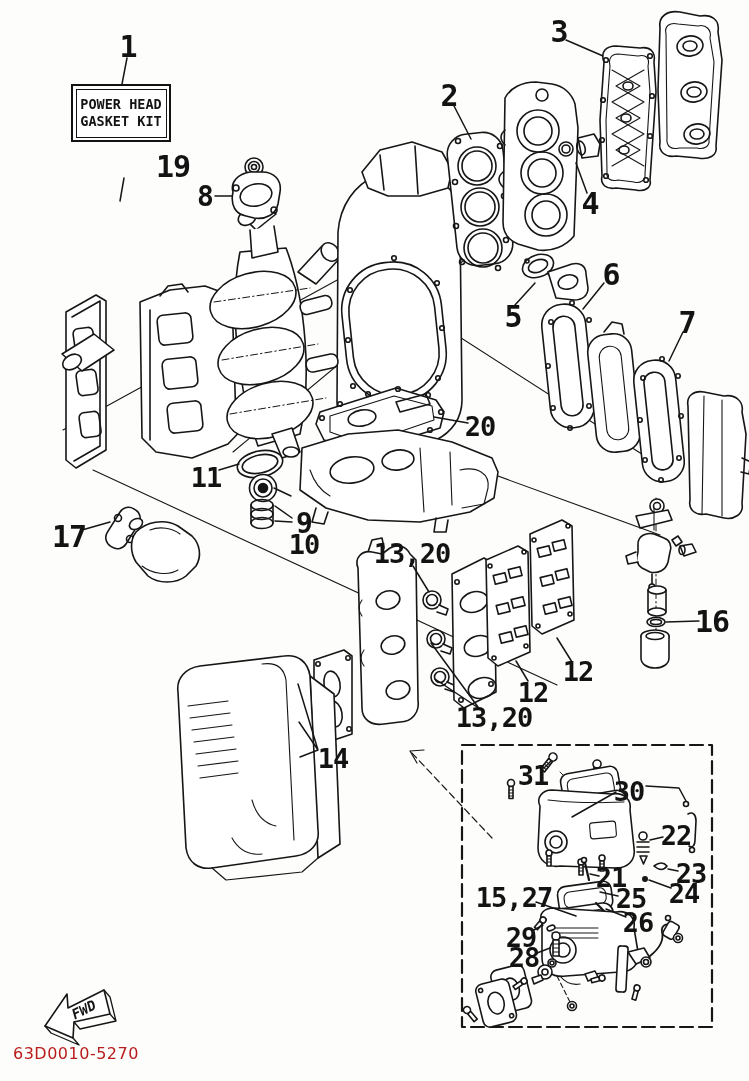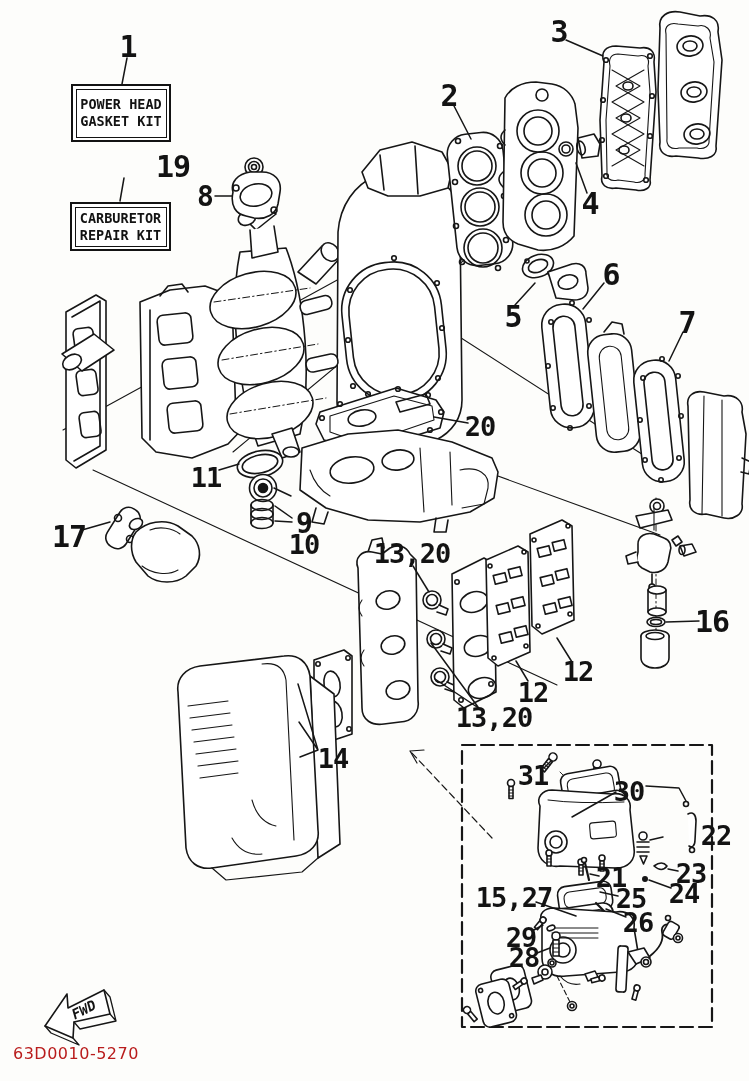--- a/index.html
+++ b/index.html
@@ -585,26 +585,20 @@
     <text x="86" y="1014" transform="rotate(-27 86 1014)" text-anchor="middle" font-family="DejaVu Sans Mono, monospace" font-size="14" font-style="italic" font-weight="bold" fill="#131313" stroke="none">FWD</text>
   </g>
 </svg>
 
 <div class="kitbox" style="left:71px;top:84px;width:100px;height:58px">
   <div class="kitinner">
     <div class="kitline">POWER HEAD</div>
     <div class="kitline">GASKET KIT</div>
   </div>
 </div>
-<div class="kitbox" style="left:70px;top:202px;width:101px;height:49px">
-  <div class="kitinner">
-    <div class="kitline">CARBURETOR</div>
-    <div class="kitline">REPAIR KIT</div>
-  </div>
-</div>
 
 <div id="labels" style="position:absolute;left:0;top:0;width:749px;height:1081px;pointer-events:none">
       <div class="plabel" style="left: 128px; top: 46px; font-size: 30px;">1</div>
       <div class="plabel" style="left: 125px; top: 166px; font-size: 30px; margin-left: 48px;">19</div>
       <div class="plabel" style="left: 205px; top: 196px; font-size: 28px;">8</div>
       <div class="plabel" style="left: 449px; top: 95px; font-size: 30px;">2</div>
       <div class="plabel" style="left: 559px; top: 31px; font-size: 30px;">3</div>
       <div class="plabel" style="left: 590px; top: 203px; font-size: 30px;">4</div>
       <div class="plabel" style="left: 513px; top: 316px; font-size: 30px;">5</div>
       <div class="plabel" style="left: 611px; top: 274px; font-size: 30px;">6</div>
@@ -615,21 +609,21 @@
       <div class="plabel" style="left: 304px; top: 523px; font-size: 28px;">9</div>
       <div class="plabel" style="left: 69px; top: 536px; font-size: 30px;">17</div>
       <div class="plabel" style="left: 412px; top: 553px;">13,20</div>
       <div class="plabel" style="left: 533px; top: 692px;">12</div>
       <div class="plabel" style="left: 578px; top: 671px;">12</div>
       <div class="plabel" style="left: 494px; top: 717px;">13,20</div>
       <div class="plabel" style="left: 333px; top: 758px;">14</div>
       <div class="plabel" style="left: 712px; top: 621px; font-size: 30px;">16</div>
       <div class="plabel" style="left: 533px; top: 775px;">31</div>
       <div class="plabel" style="left: 629px; top: 784px; margin-top: 7px;">30</div>
-      <div class="plabel" style="left: 676px; top: 835px; margin-left: 40px;">22</div>
+      <div class="plabel" style="left: 676px; top: 835px;">22</div>
       <div class="plabel" style="left: 611px; top: 877px;">21</div>
       <div class="plabel" style="left: 691px; top: 873px;">23</div>
       <div class="plabel" style="left: 684px; top: 893px;">24</div>
       <div class="plabel" style="left: 514px; top: 897px;">15,27</div>
       <div class="plabel" style="left: 631px; top: 898px;">25</div>
       <div class="plabel" style="left: 638px; top: 922px;">26</div>
       <div class="plabel" style="left: 521px; top: 937px;">29</div>
       <div class="plabel" style="left: 524px; top: 957px;">28</div>
     </div>
 

